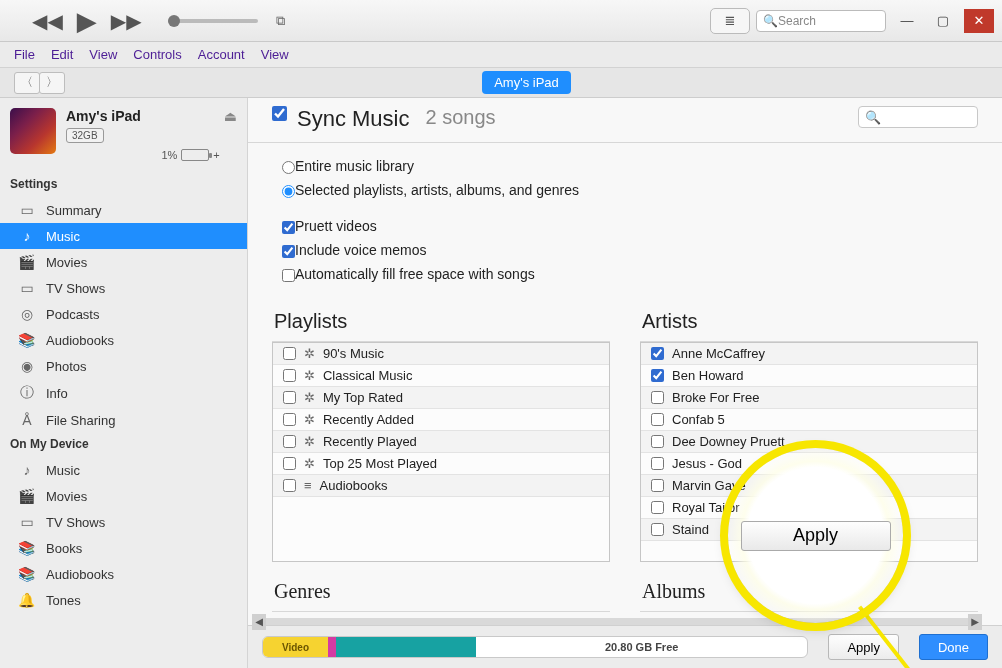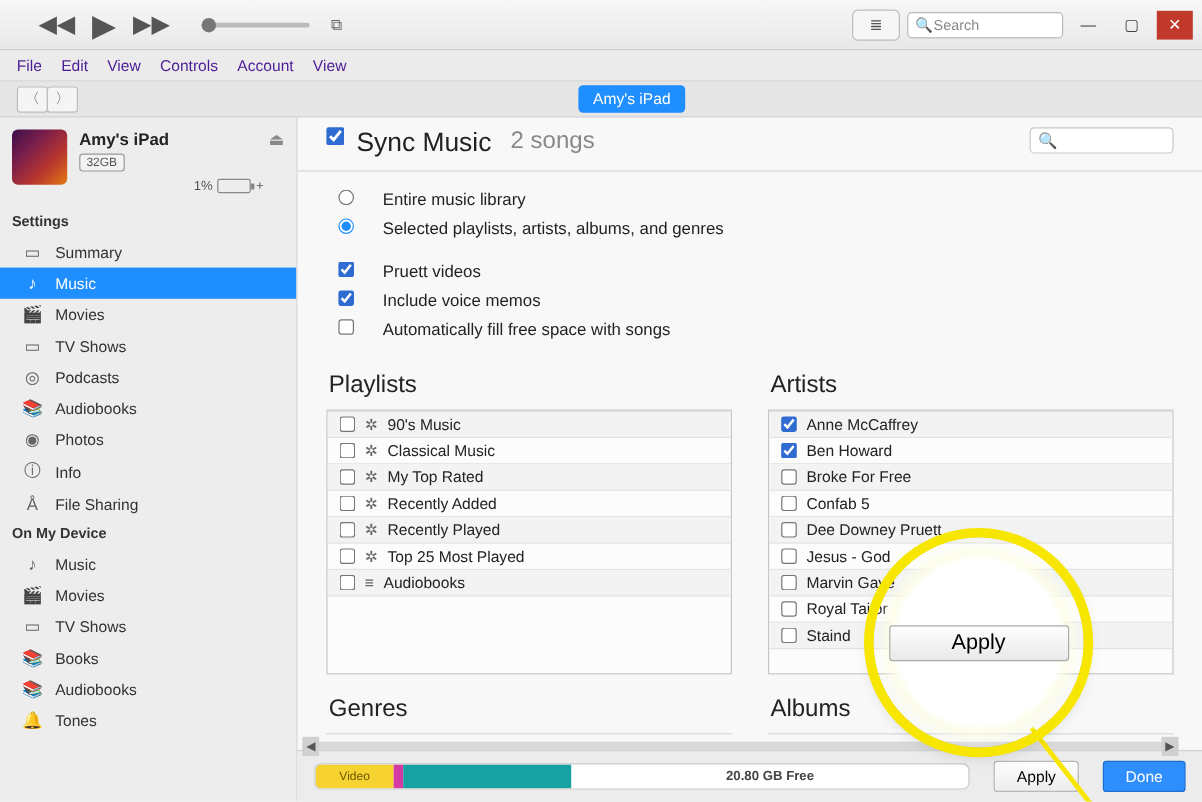--- a/index.html
+++ b/index.html
@@ -52,45 +52,45 @@
   .side-ico { width:18px; display:flex; justify-content:center; color:#666; font-size:14px; }
   .side-item.active .side-ico { color:#fff; }
 
   
   .sync-hdr { display:flex; align-items:flex-start; padding:8px 24px 10px; gap:10px; }
   .sync-check { width:15px; height:15px; accent-color:#2f6bd0; }
   .sync-title { font-size:22px; color:#222; }
   .sync-count { font-size:20px; color:#888; margin-left:6px; }
   .mini-search { margin-left:auto; width:120px; height:22px; background:#fff; border:1px solid #c8c8c8; border-radius:4px; display:flex; align-items:center; padding:0 6px; color:#999;}
   .sync-options { padding:0 34px 18px; }
-  .radio-row, .check-row { display:flex; align-items:flex-start; gap:24px; padding:4px 0; font-size:14px; }
+  .radio-row, .check-row { display:flex; align-items:flex-end; gap:0; padding:4px 0; font-size:14px; }
   .divider { height:1px; background:#d7d7d7; margin:0 0 12px; }
 
   
   .lists { flex:1; display:flex; gap:0; padding:0 24px; }
   .col { flex:1; min-width:0; }
   .col-hdr { font-size:20px; padding:6px 2px 8px; border-bottom:1px solid #d8d8d8; }
   .list-box { border:1px solid #c6c6c6; background:#fcfcfc; height:220px; overflow:hidden; }
   .row { display:flex; align-items:center; gap:8px; padding:3px 10px; border-bottom:1px solid #e3e3e3; font-size:13px; }
   .row:nth-child(odd){ background:#f3f3f3; }
   .cb { width:13px; height:13px; accent-color:#2f6bd0; }
   .gear { color:#666; }
 
   .second-hdrs { display:flex; padding:12px 24px 0; gap:0; }
-  .second-hdrs .col-hdr { flex:1; }
+  .second-hdrs .col-hdr { flex:1;font-family:Liberation Serif, serif; }
 
   .hbar { height:16px; background:#d9d9d9; margin:6px 20px 0 4px; position:relative; display:flex; align-items:center; }
   .hbar .left-arrow { position:absolute; left:0; width:14px; height:16px; background:#d0d0d0; display:flex; align-items:center; justify-content:center; font-size:10px; color:#555;}
   .hbar .right-arrow { position:absolute; right:0; width:14px; height:16px; background:#d0d0d0; display:flex; align-items:center; justify-content:center; font-size:10px; color:#555;}
 
   
   .footer { background:#ececec; border-top:1px solid #d0d0d0; padding:8px 14px; display:flex; align-items:center; gap:20px; }
   .storage { flex:1; height:22px; border:1px solid #c9c9c9; border-radius:6px; background:#fff; display:flex; overflow:hidden; align-items:stretch; }
   .seg { height:100%; }
-  .seg.video { background:#f6d330; flex:0 0 65px; display:flex; align-items:center; justify-content:center; font-size:10px; font-weight:400; color:#6b5500; }
+  .seg.video { background:#f6d330; flex:0 0 65px; display:flex; align-items:center; justify-content:center; font-size:10px; font-weight:700; color:#6b5500; }
   .seg.mag { background:#d43aa3; flex:0 0 8px; }
   .seg.teal { background:#17a2a2; flex:0 0 140px; }
   .seg.free { flex:1; display:flex; align-items:center; justify-content:center; font-size:11px; font-weight:600; color:#444; }
   .btn { height:26px; padding:0 18px; border:1px solid #b8b8b8; background:linear-gradient(#fefefe,#ececec); border-radius:3px; font-size:13px; }
   .btn.primary { background:#2f8efe; color:#fff; border-color:#1e6fd0; }
 
   
   .circle-callout { position:absolute; left:480px; top:350px; width:175px; height:175px; border-radius:50%; background:radial-gradient(#fff, #fff 55%, rgba(255,255,230,0.7) 60%, rgba(255,255,255,0) 70%); box-shadow:0 0 0 8px #f7e600, 0 4px 14px rgba(0,0,0,0.25); display:flex; align-items:center; justify-content:center; z-index:50; }
   .circle-callout .btn-lg { width:150px; height:30px; border:1px solid #aaa; background:linear-gradient(#fefefe,#e9e9e9); border-radius:3px; font-size:18px; }
   .callout-line { position:absolute; width:4px; background:#f7e600; transform-origin:top left; z-index:49;}

